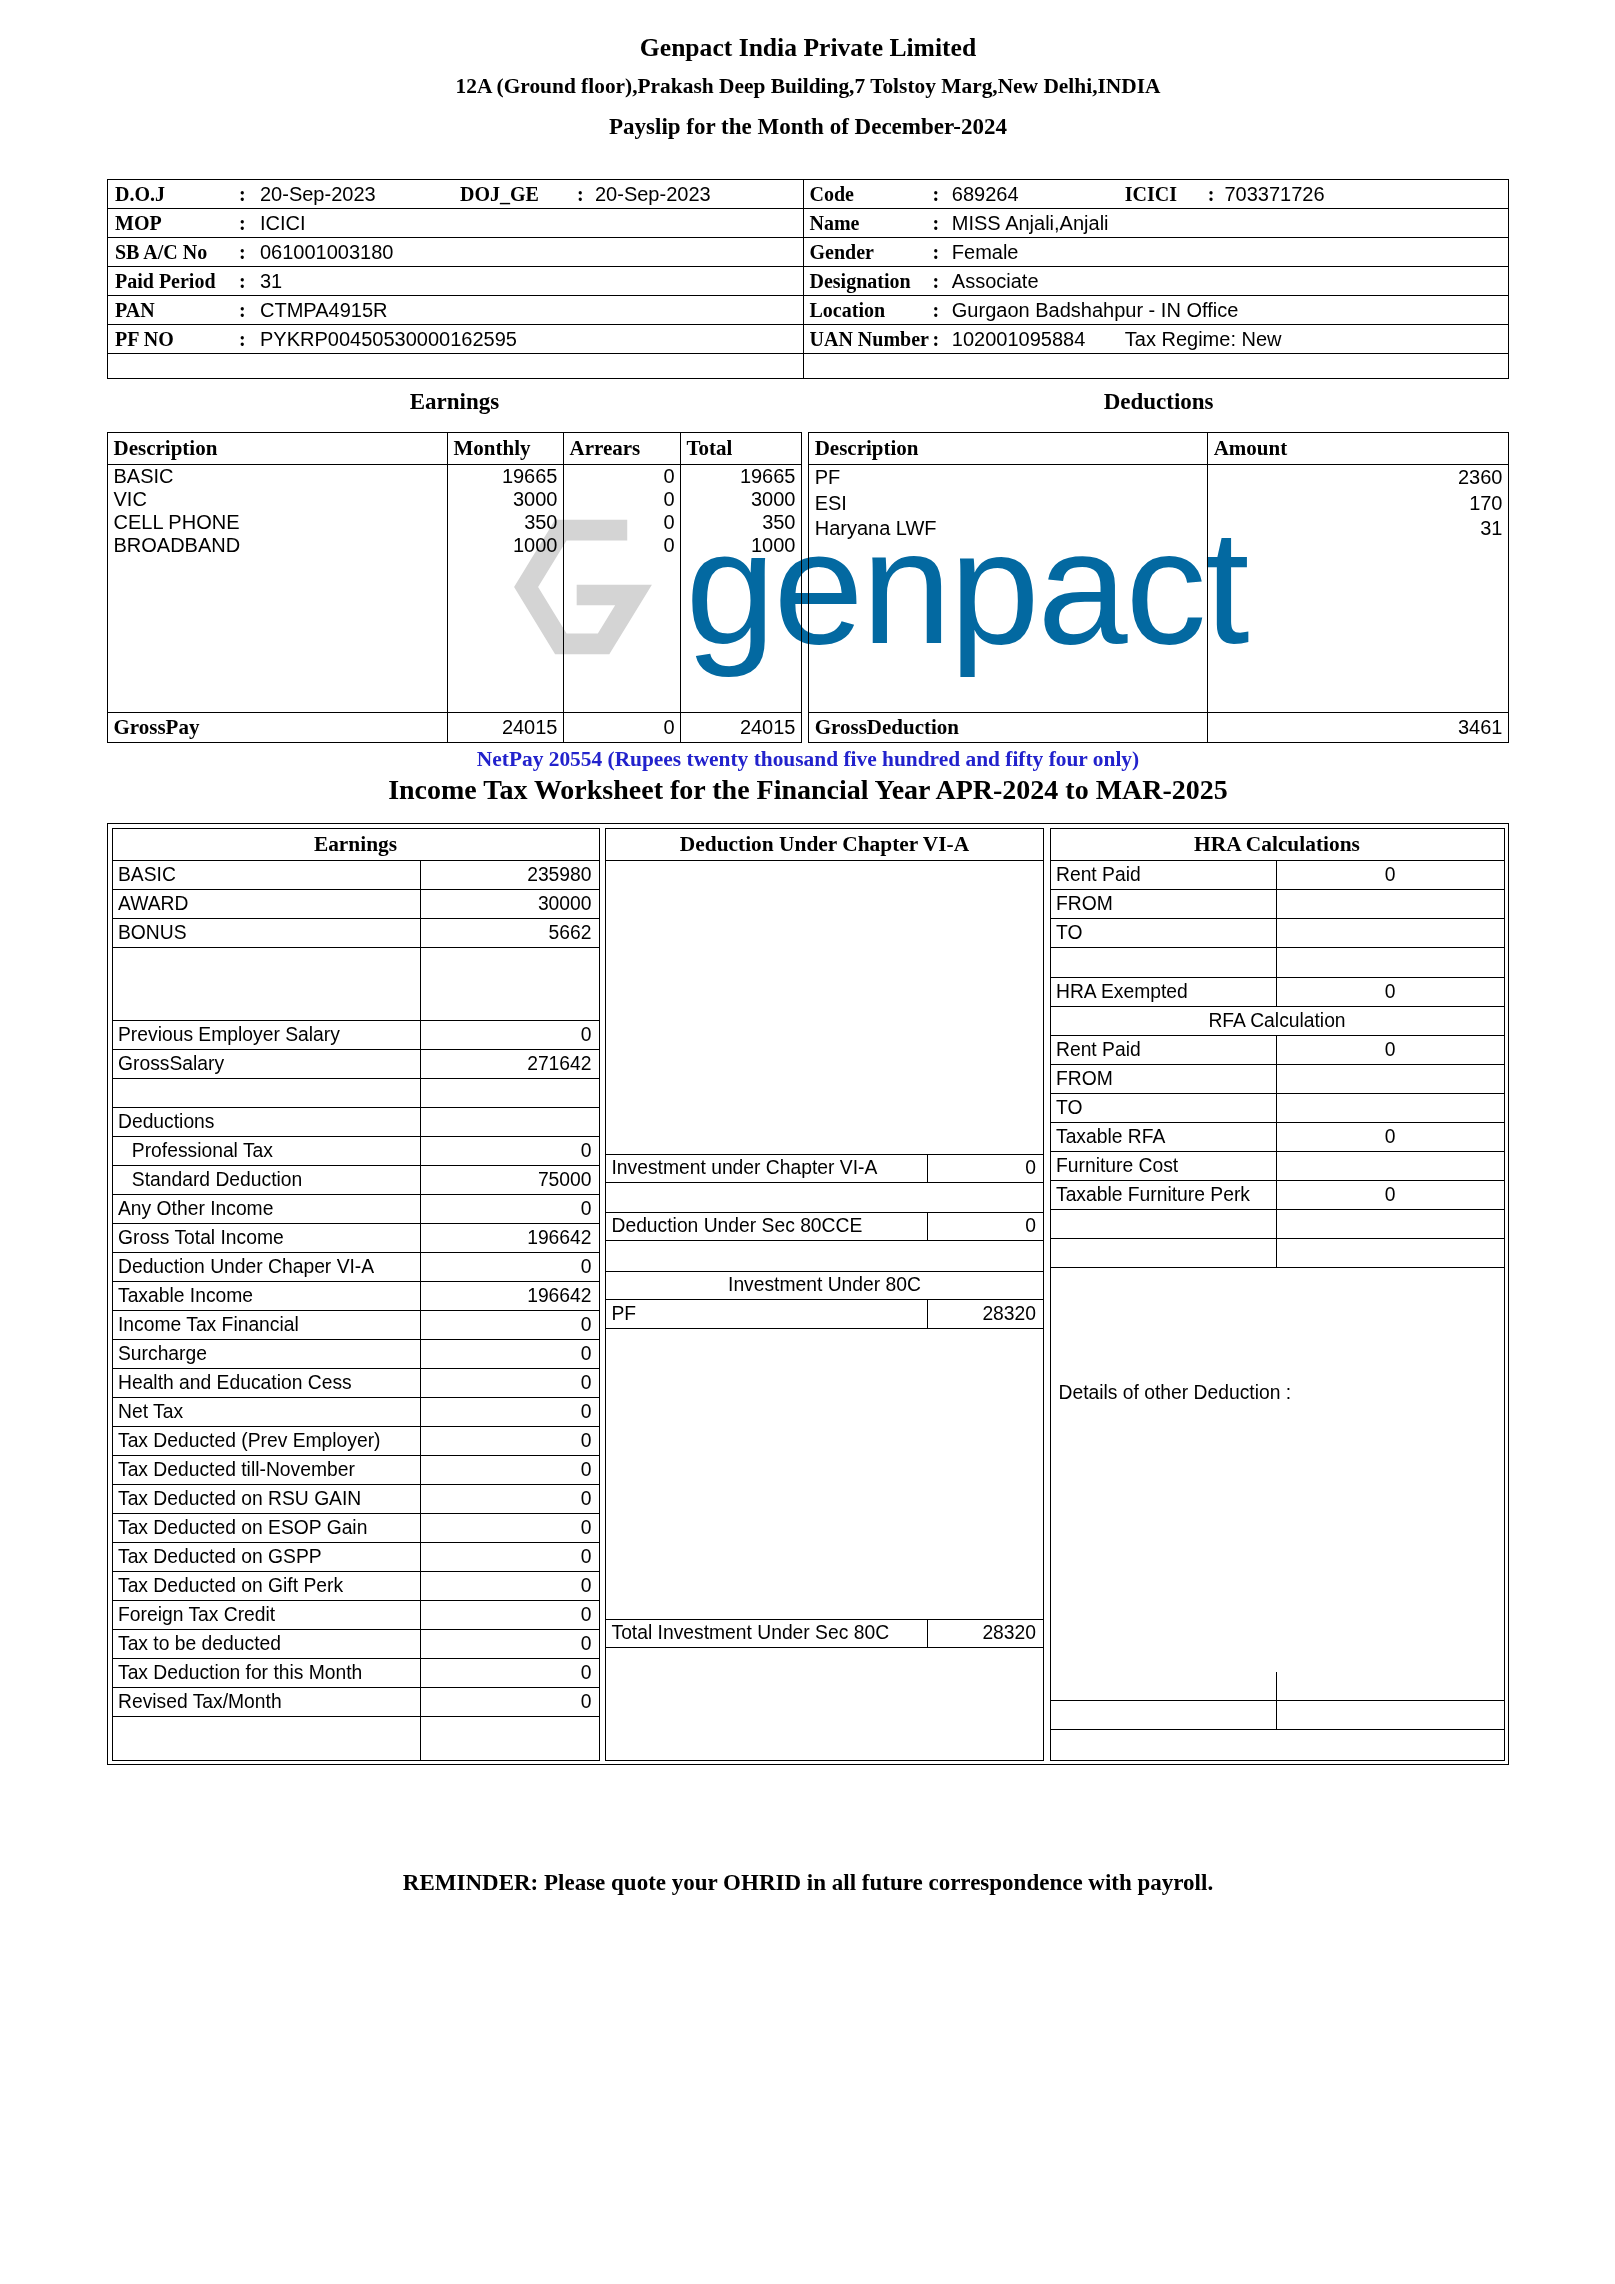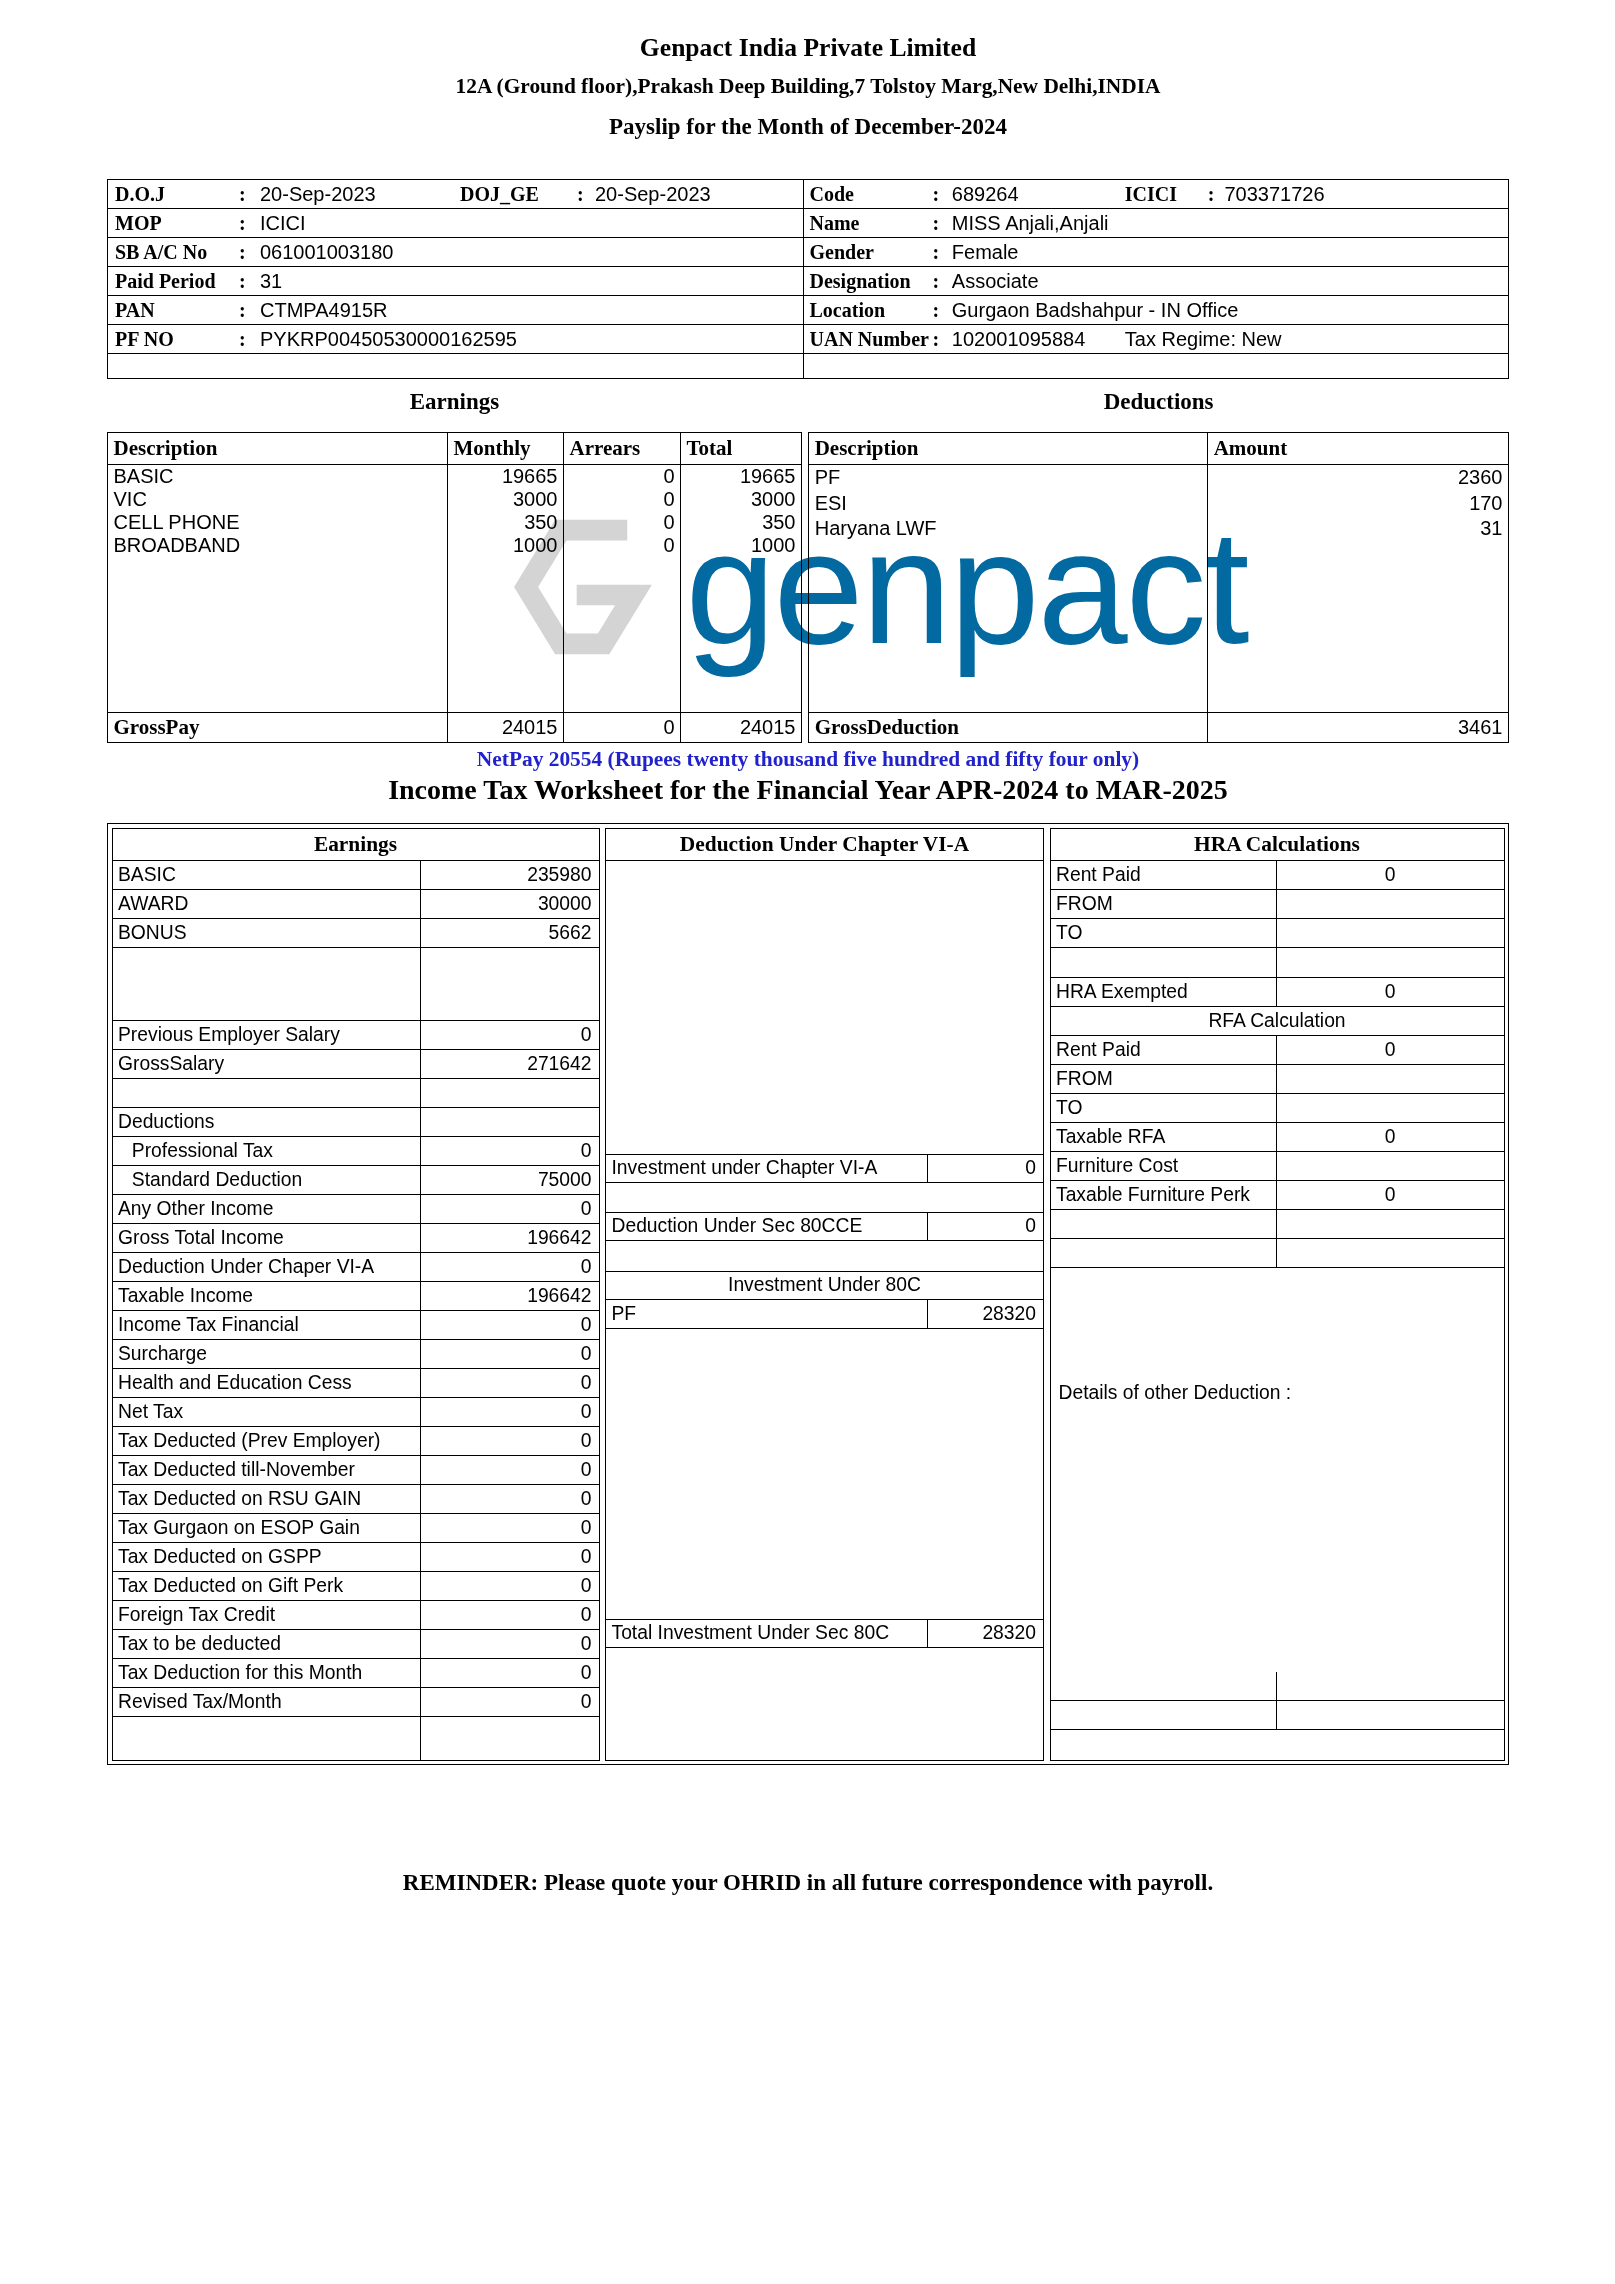--- a/index.html
+++ b/index.html
@@ -356,21 +356,21 @@
     <div class="plabel">Tax Deducted till-November</div>
     <div class="pvalue">0</div>
   </div>
 
   <div class="prow">
     <div class="plabel">Tax Deducted on RSU GAIN</div>
     <div class="pvalue">0</div>
   </div>
 
   <div class="prow">
-    <div class="plabel">Tax Gurgaon on ESOP Gain</div>
+    <div class="plabel">Tax Deducted on ESOP Gain</div>
     <div class="pvalue">0</div>
   </div>
 
   <div class="prow">
     <div class="plabel">Tax Deducted on GSPP</div>
     <div class="pvalue">0</div>
   </div>
 
   <div class="prow">
     <div class="plabel">Tax Deducted on Gift Perk</div>

